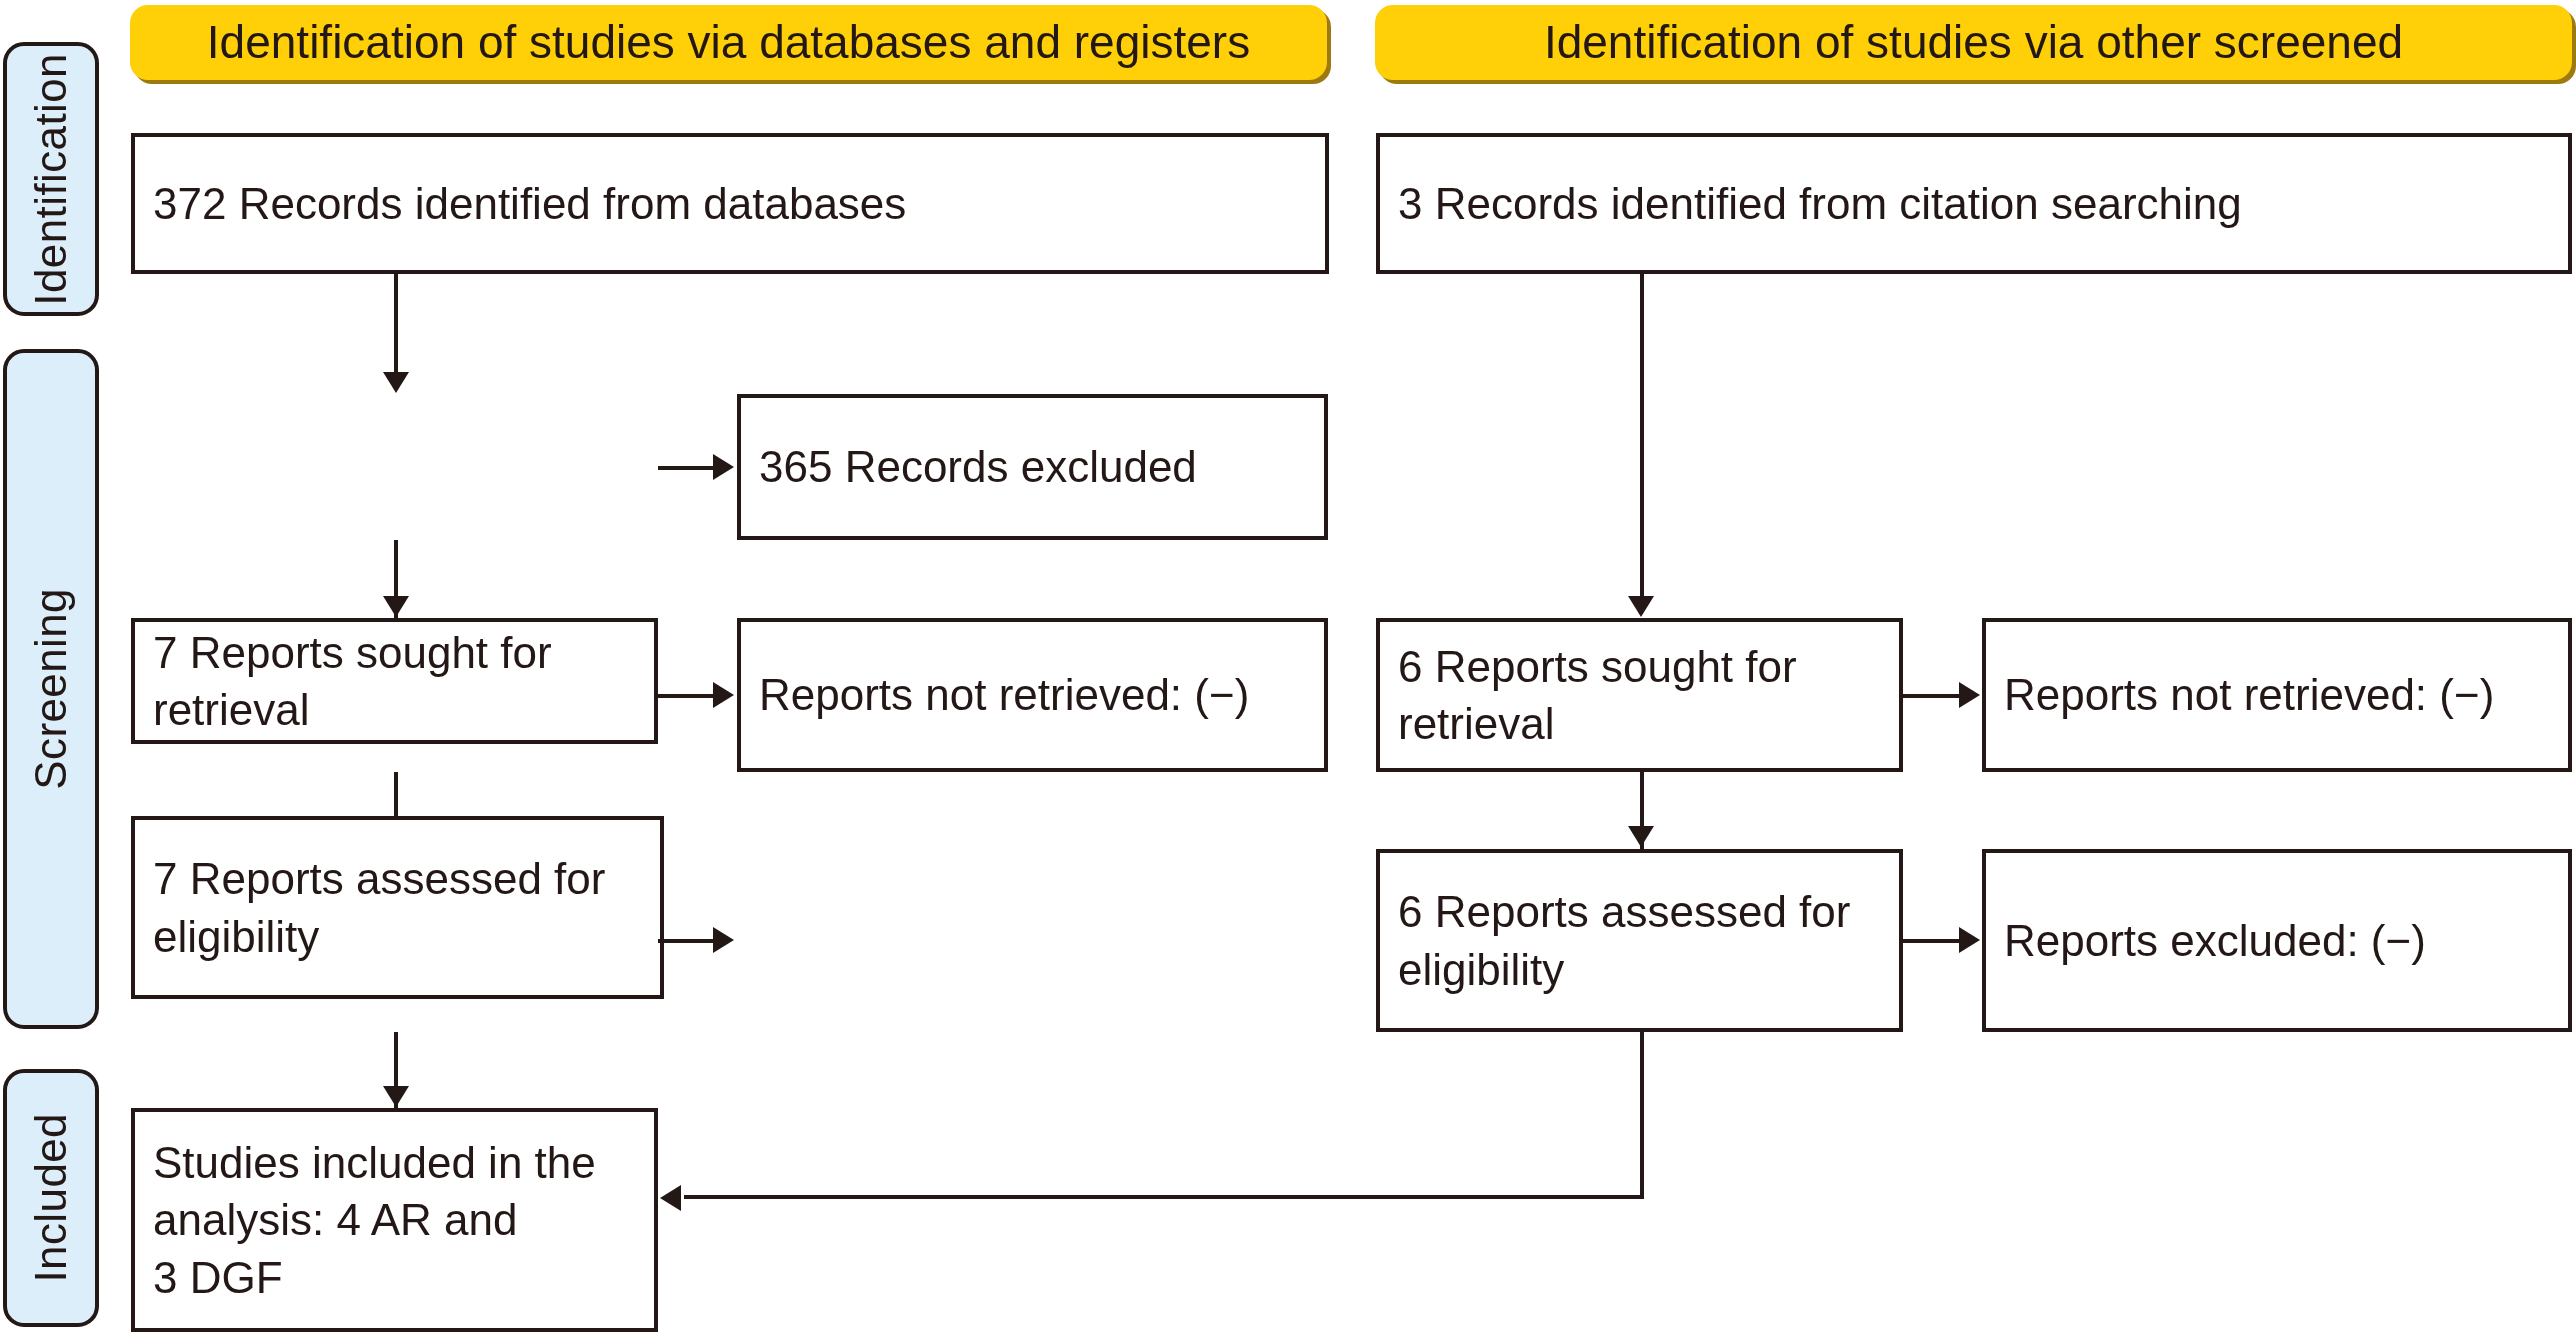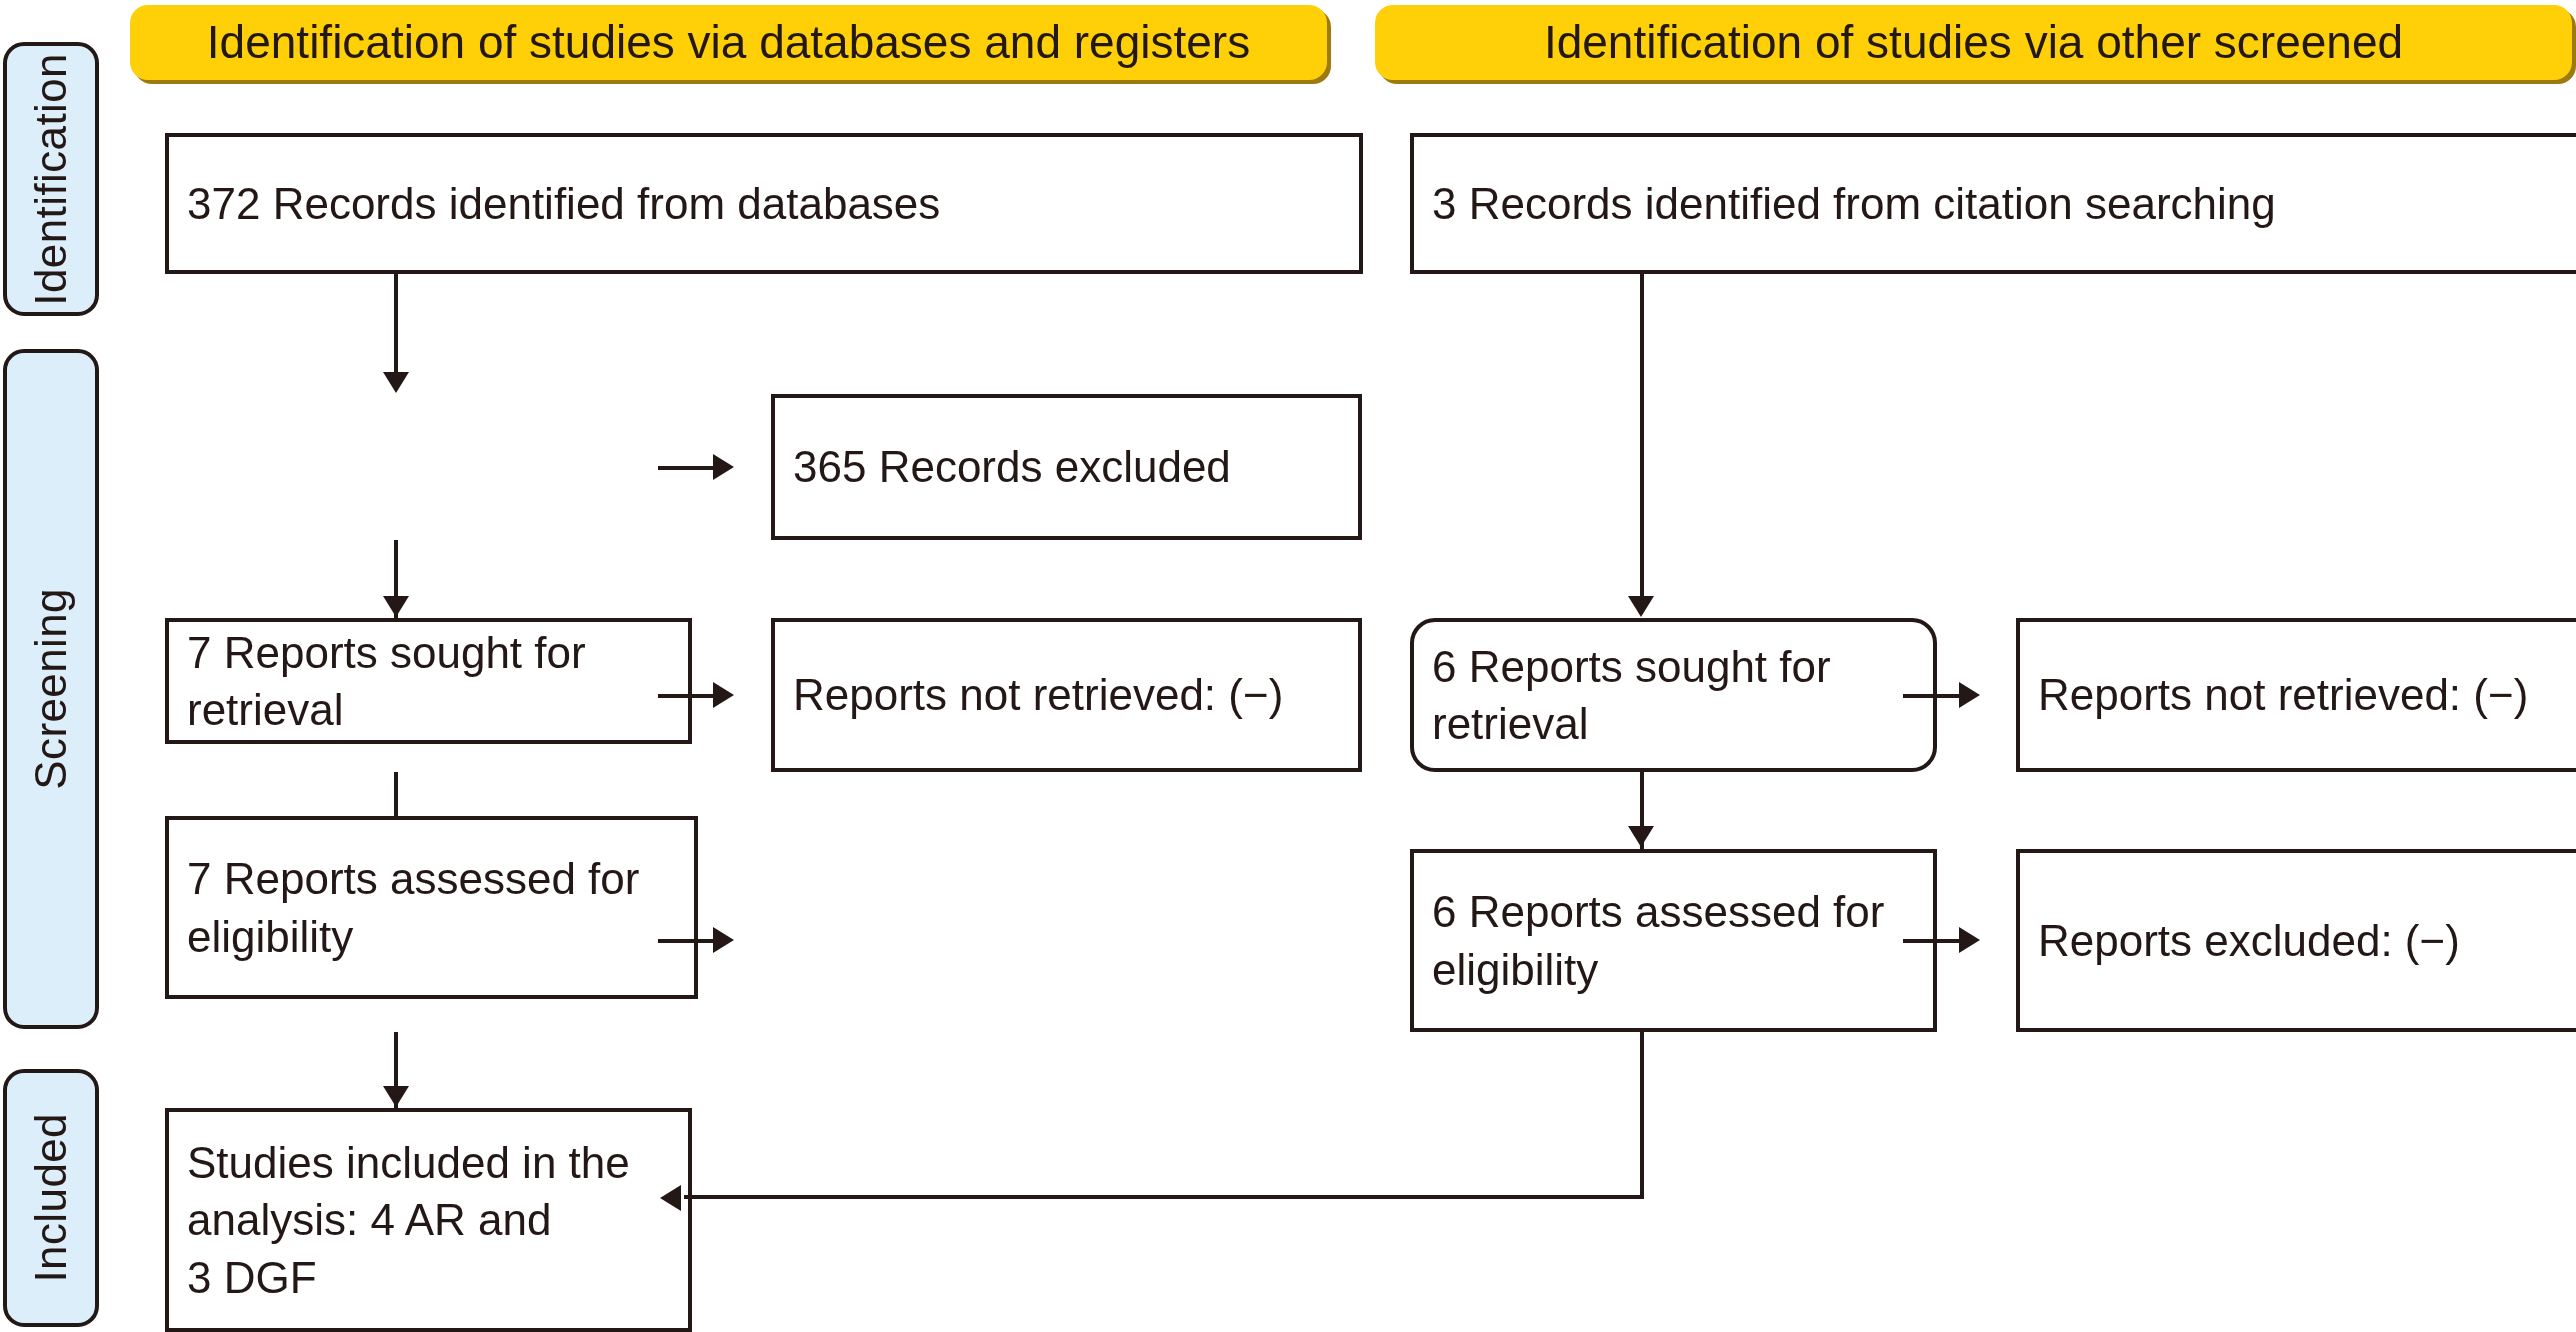--- a/index.html
+++ b/index.html
@@ -58,21 +58,20 @@
 
   
   .box {
     position: absolute;
     background: #ffffff;
     border: 4px solid #231815;
     box-sizing: border-box;
     display: flex;
     align-items: center;
     padding: 8px 18px;
-    margin-left: 34px;
   }
   .box-text {
     font-size: 44px;
     line-height: 1.30;
     color: #231815;
     white-space: pre-line;
   }
 
   
   .vline, .hline {
@@ -180,21 +179,21 @@
 3 DGF</span>
   </div>
 
   <div class="box" style="left:1376px; top:133px; width:1196px; height:141px;">
     <span class="box-text">3 Records identified from citation searching</span>
   </div>
 
   <div class="vline" style="left:1640px; top:274px; height:323px;"></div>
   <div class="arrow-down" style="left:1628px; top:596px;"></div>
 
-  <div class="box" style="left:1376px; top:618px; width:527px; height:154px;border-radius:25px;">
+  <div class="box" style="left:1376px; top:618px; width:527px; height:154px;">
     <span class="box-text">6 Reports sought for
 retrieval</span>
   </div>
 
   <div class="hline" style="left:1903px; top:694px; width:57px;"></div>
   <div class="arrow-right" style="left:1959px; top:682px;"></div>
 
   <div class="box" style="left:1982px; top:618px; width:590px; height:154px;">
     <span class="box-text">Reports not retrieved: (−)</span>
   </div>

